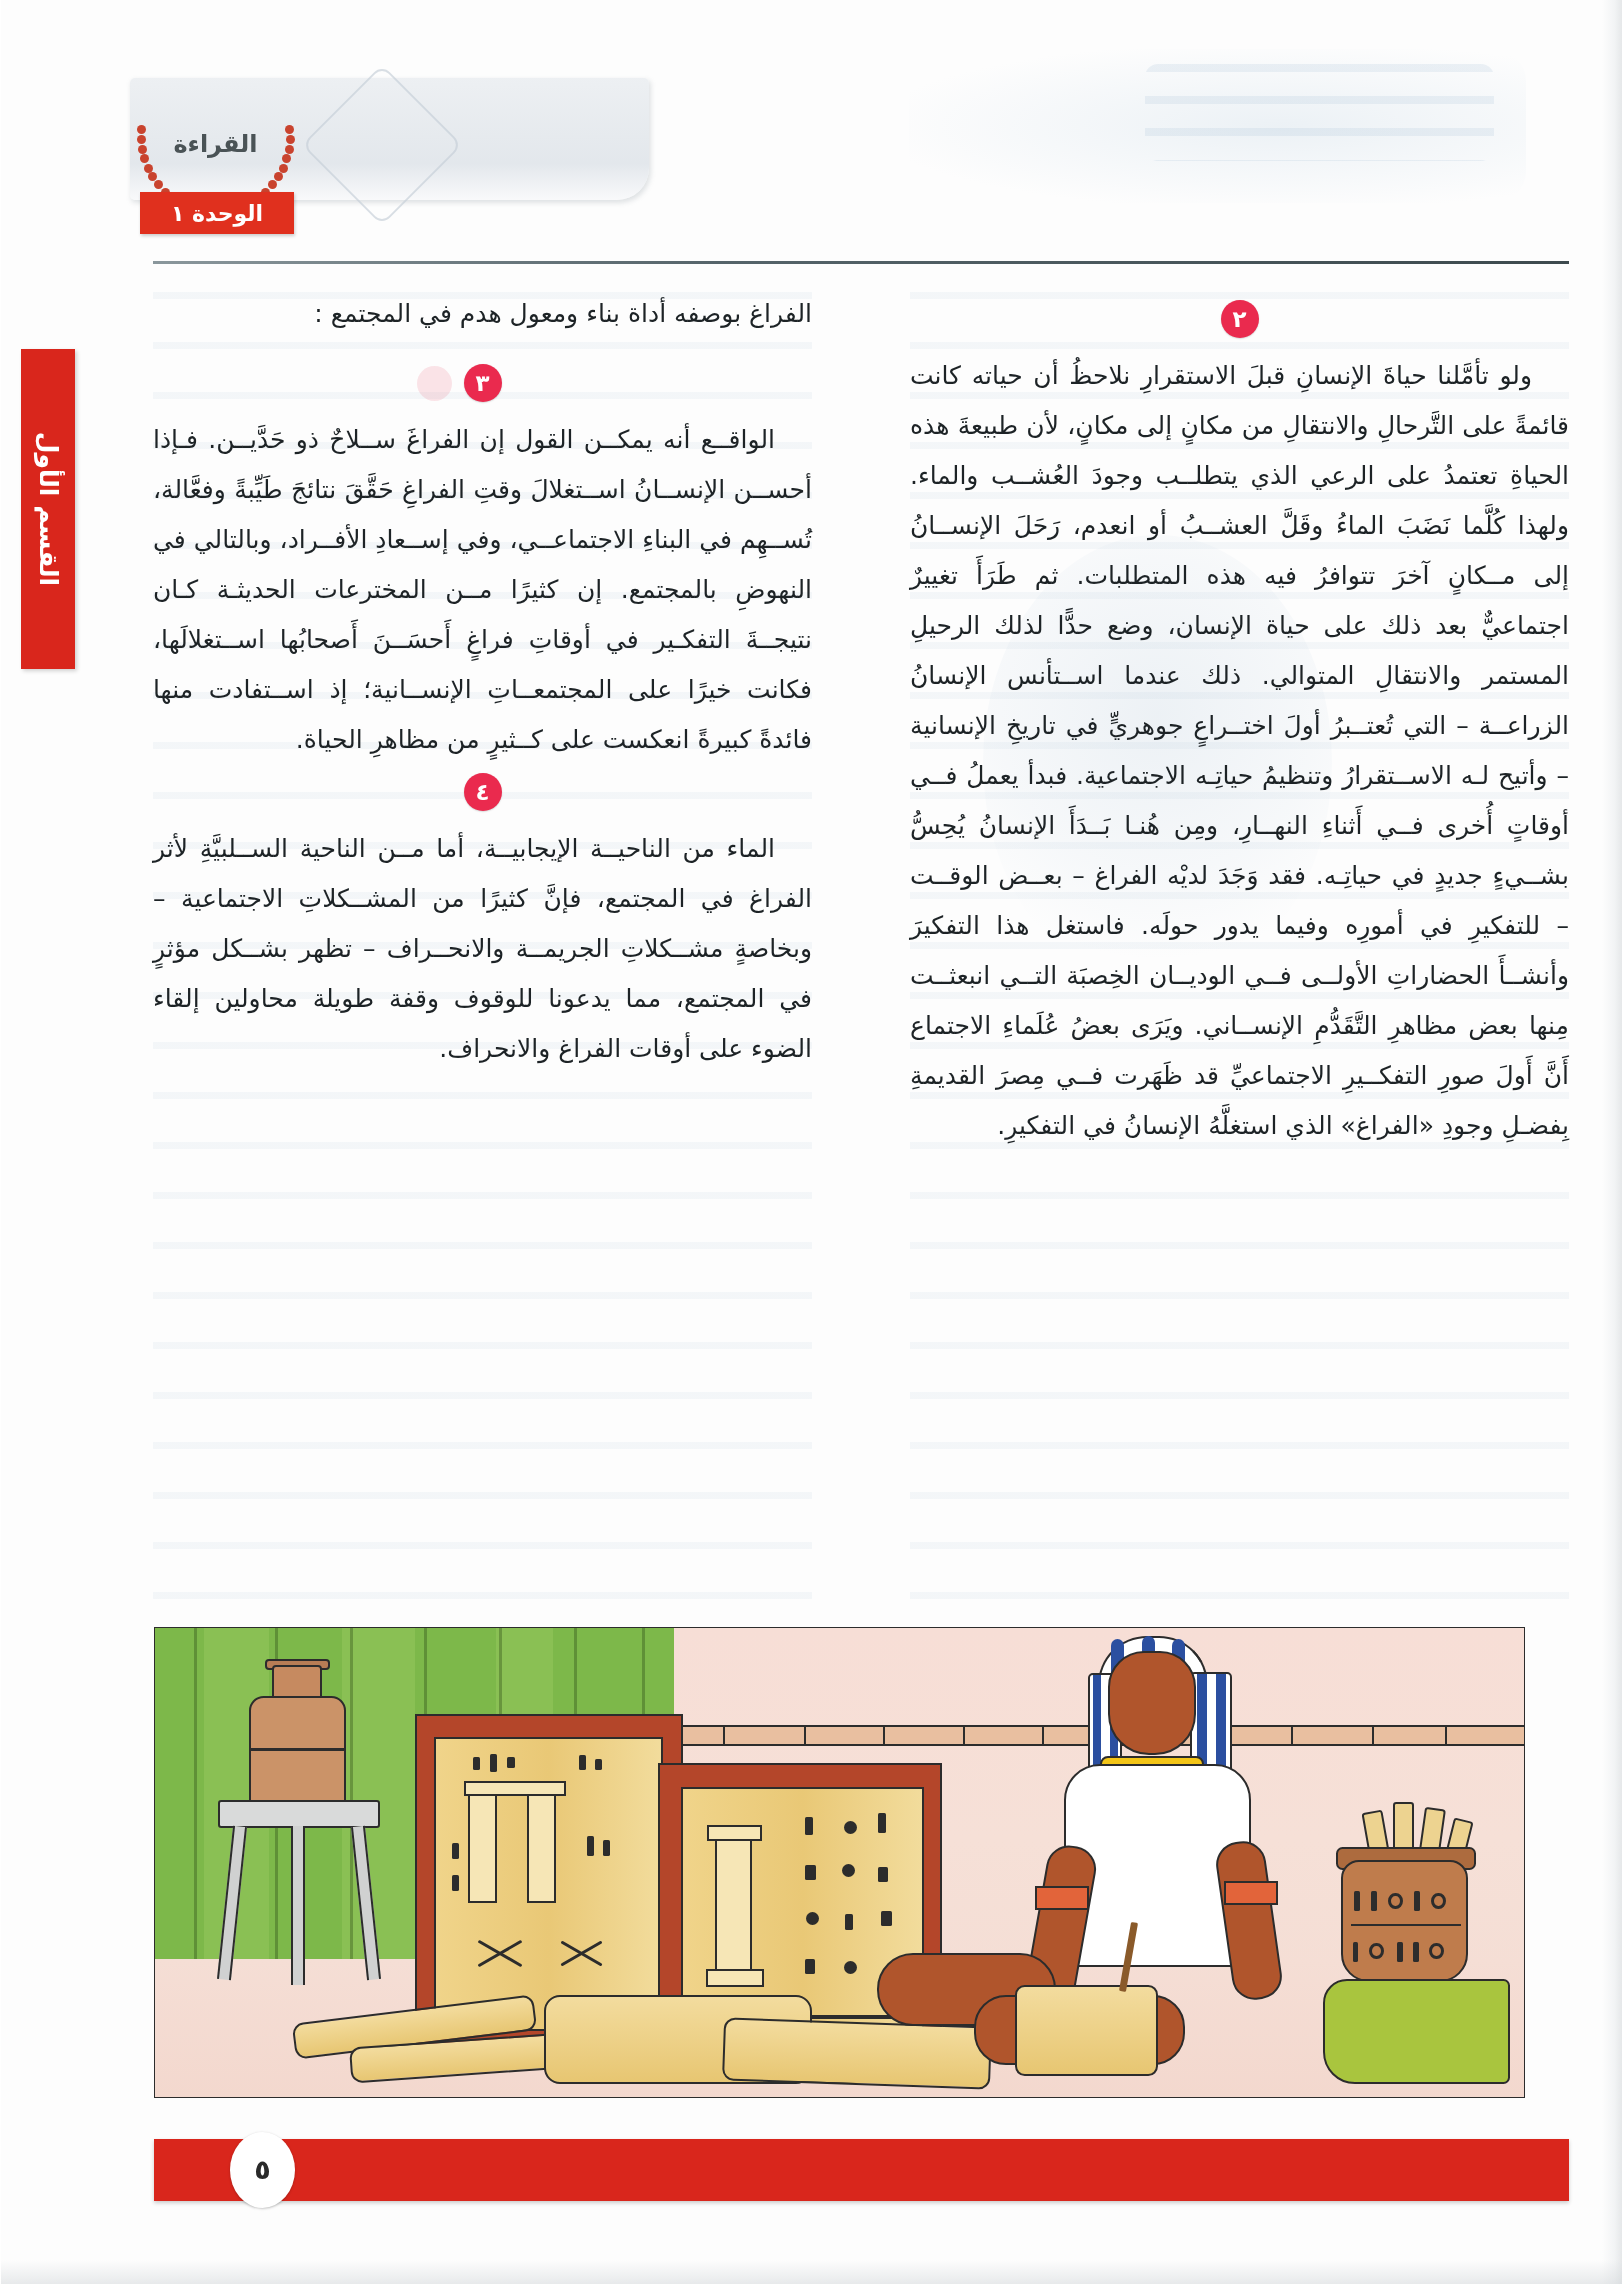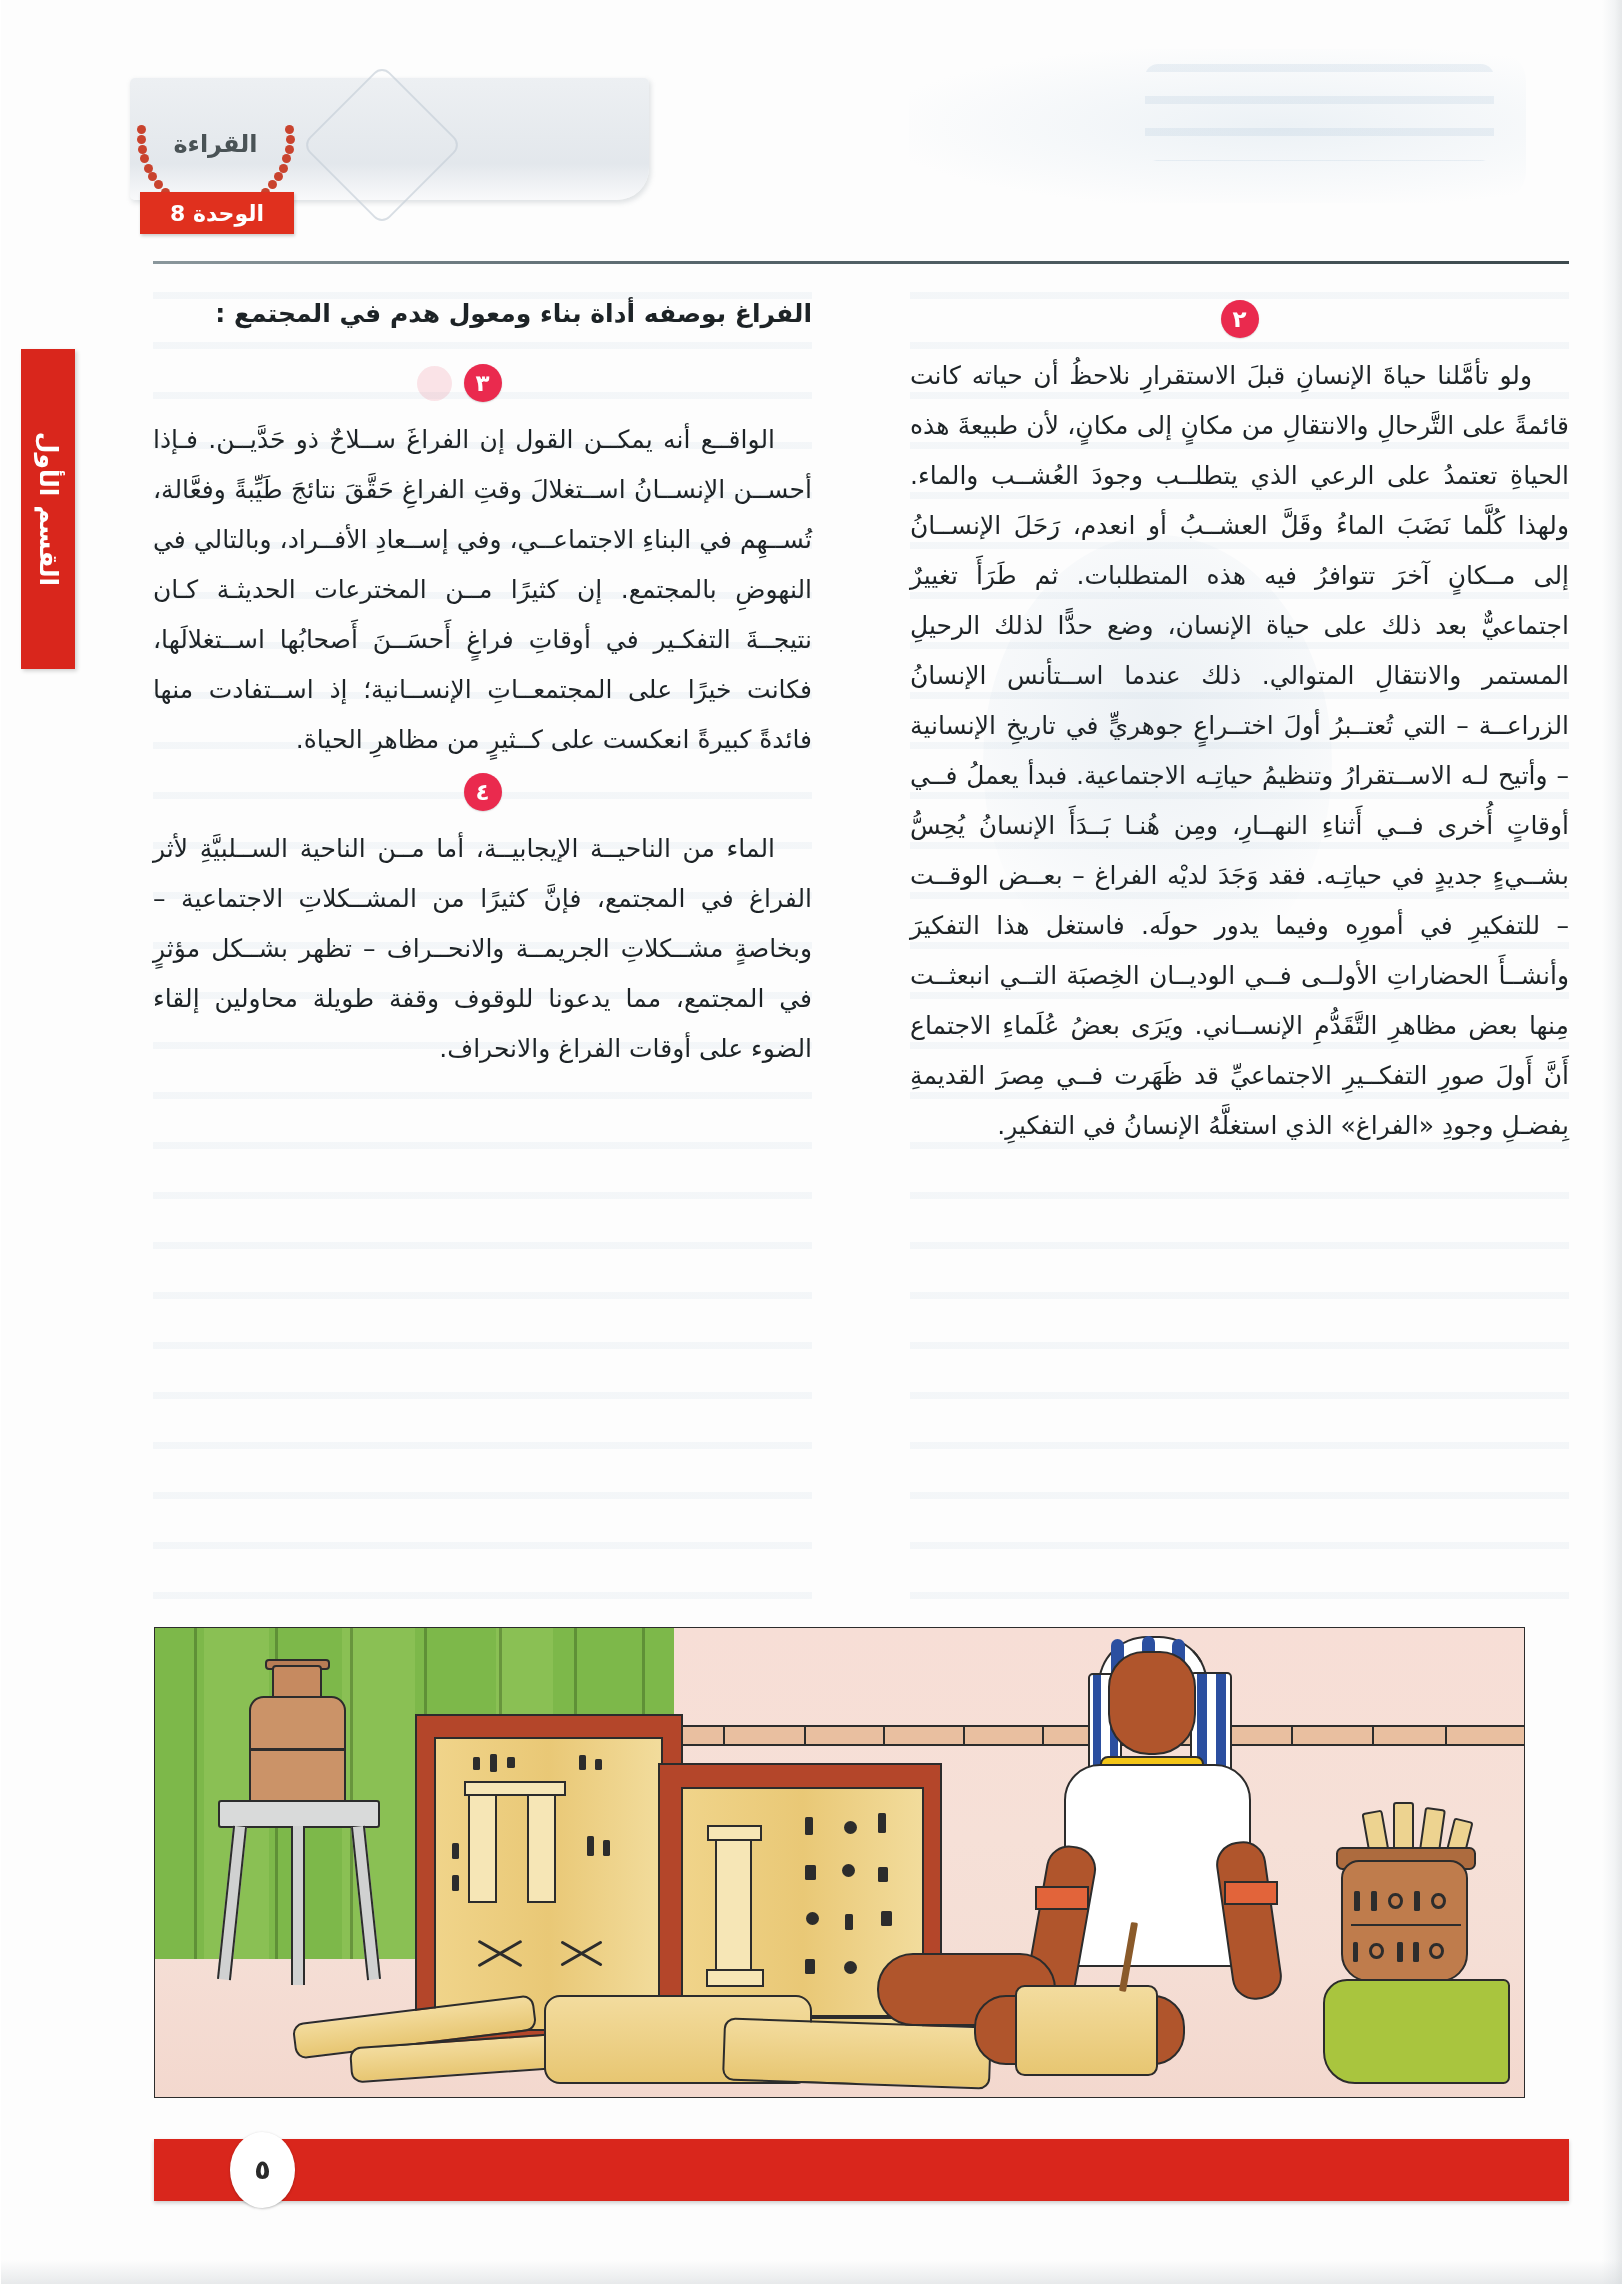--- a/index.html
+++ b/index.html
@@ -190,21 +190,21 @@
     color: #1d2326;
     font-size: 25px;
     line-height: 50px;
     text-align: justify;
     text-align-last: right;
     margin: 0 0 4.9px 0;
   }
   .para.indent { text-indent: 37px; }
 
   .subhead {
-    font-weight: bold;
+    font-weight: normal;
     font-size: 25px;
     line-height: 44px;
     text-align: right;
     text-align-last: right;
     margin-bottom: 28px;
   }
 
   
   .pnum {
     position: relative;
@@ -462,21 +462,21 @@
         <span style="left: 138px; top: 115px;"></span>
         <span style="left: 143px; top: 107px;"></span>
         <span style="left: 146px; top: 97px;"></span>
         <span style="left: 149px; top: 88px;"></span>
         <span style="left: 150px; top: 78px;"></span>
         <span style="left: 149px; top: 68px;"></span>
       </div>
 
     <div class="badge-label">القراءة</div>
 
-    <div class="badge-unit">الوحدة 8</div>
+    <div class="badge-unit">الوحدة ١</div>
 
 
     <div class="header-rule"></div>
   </div>
 
   <div class="side-tab">
     <div class="side-tab-text">القسم الأول</div>
   </div>
 
   <div class="columns">

